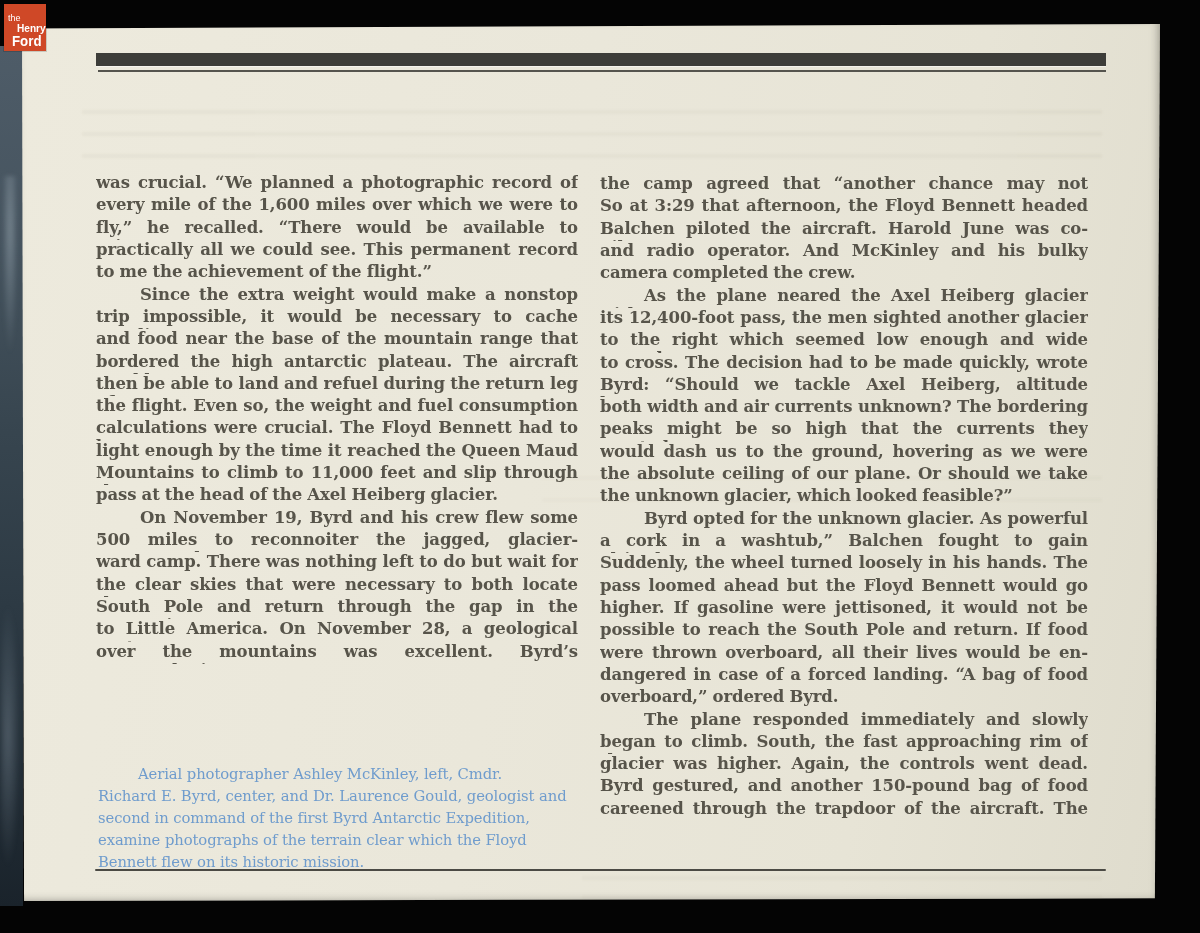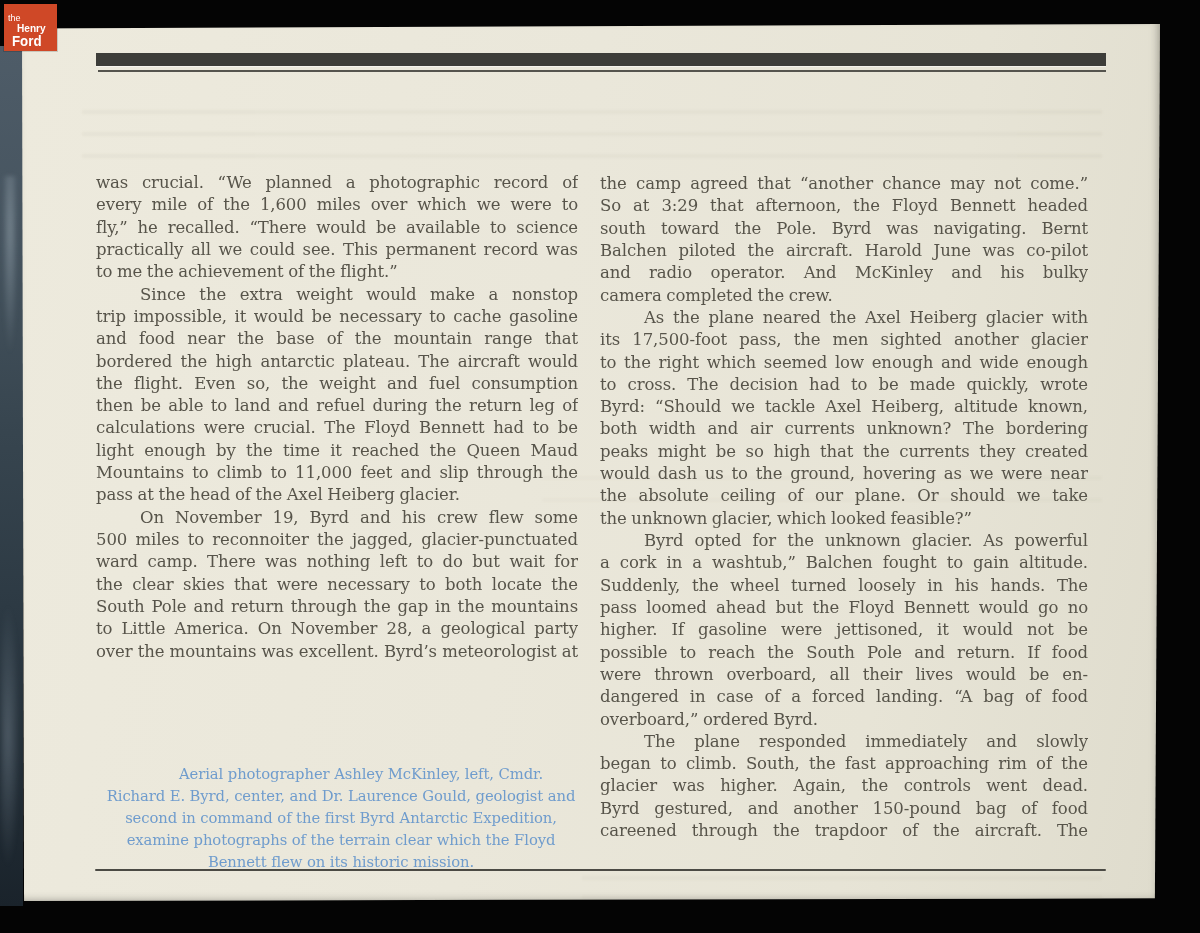--- a/index.html
+++ b/index.html
@@ -52,36 +52,35 @@
   }
   .ghost.g3{
     left:560px;top:852px;width:520px;height:26px;opacity:.5;
     background:repeating-linear-gradient(180deg,rgba(146,140,124,.12) 0 4px,rgba(146,140,124,0) 4px 20px);
   }
 
   
   .col{position:absolute;font-size:16.5px;letter-spacing:-0.1px;word-spacing:-0.5px;color:#57544a;}
   .col-left{left:74px;top:149px;width:482px;}
   .col-right{left:578px;top:150px;width:488px;}
-  .tline{height:22.32px;overflow:hidden;text-align:justify;}
+  .tline{height:22.32px;overflow:hidden;text-align:justify;font-weight:bold;}
   .jl{text-align-last:justify;}
   .ll{text-align-last:left;}
   .ind{text-indent:44px;}
 
   
   .caption{position:absolute;left:76px;top:741px;width:486px;font-size:14.8px;letter-spacing:-0.1px;color:#6f9ccd;}
-  .cline{height:22px;overflow:hidden;text-align:center;}
+  .cline{height:22px;overflow:hidden;text-align:left;}
   .cline.ind{text-indent:40px;}
 
   
   .logo{
     position:absolute;left:4px;top:4px;width:42px;height:47px;background:#cf4827;
     font-family:"Liberation Sans","DejaVu Sans",sans-serif;color:#fff;line-height:1;
     box-shadow:0 0 0 1px rgba(0,0,0,.15);
-    padding-left:11px;
   }
   .logo-the{position:absolute;left:4px;top:10px;font-size:9px;font-weight:400;}
   .logo-henry{position:absolute;left:13px;top:19px;font-size:11px;font-weight:700;transform:scaleX(.92);transform-origin:left;}
   .logo-ford{position:absolute;left:8px;top:30px;font-size:14px;font-weight:700;transform:scaleX(.95);transform-origin:left;}
 </style>
 </head>
 <body>
 
 <div class="stage">
 
@@ -101,43 +100,42 @@
     <div class="col col-left" id="col-left">
         <div class="tline jl">was crucial. “We planned a photographic record of</div>
         <div class="tline jl">every mile of the 1,600 miles over which we were to</div>
         <div class="tline jl">fly,” he recalled. “There would be available to science</div>
         <div class="tline jl">practically all we could see. This permanent record was</div>
         <div class="tline ll">to me the achievement of the flight.”</div>
         <div class="tline jl ind">Since the extra weight would make a nonstop</div>
         <div class="tline jl">trip impossible, it would be necessary to cache gasoline</div>
         <div class="tline jl">and food near the base of the mountain range that</div>
         <div class="tline jl">bordered the high antarctic plateau. The aircraft would</div>
+        <div class="tline jl">then be able to land and refuel during the return leg of</div>
         <div class="tline jl">the flight. Even so, the weight and fuel consumption</div>
-        <div class="tline jl">then be able to land and refuel during the return leg of</div>
         <div class="tline jl">calculations were crucial. The Floyd Bennett had to be</div>
         <div class="tline jl">light enough by the time it reached the Queen Maud</div>
         <div class="tline jl">Mountains to climb to 11,000 feet and slip through the</div>
         <div class="tline ll">pass at the head of the Axel Heiberg glacier.</div>
         <div class="tline jl ind">On November 19, Byrd and his crew flew some</div>
         <div class="tline jl">500 miles to reconnoiter the jagged, glacier-punctuated</div>
         <div class="tline jl">ward camp. There was nothing left to do but wait for</div>
         <div class="tline jl">the clear skies that were necessary to both locate the</div>
         <div class="tline jl">South Pole and return through the gap in the mountains</div>
         <div class="tline jl">to Little America. On November 28, a geological party</div>
         <div class="tline jl">over the mountains was excellent. Byrd’s meteorologist at</div>
       </div>
     <div class="col col-right" id="col-right">
         <div class="tline jl">the camp agreed that “another chance may not come.”</div>
         <div class="tline jl">So at 3:29 that afternoon, the Floyd Bennett headed</div>
-        <div class="tline jl">south toward the Pole. Byrd was navigating. Bernt</div>
         <div class="tline jl">Balchen piloted the aircraft. Harold June was co-pilot</div>
         <div class="tline jl">and radio operator. And McKinley and his bulky</div>
         <div class="tline ll">camera completed the crew.</div>
         <div class="tline jl ind">As the plane neared the Axel Heiberg glacier with</div>
-        <div class="tline jl">its 17,500-foot pass, the men sighted another glacier</div>
+        <div class="tline jl">its 12,400-foot pass, the men sighted another glacier</div>
         <div class="tline jl">to the right which seemed low enough and wide enough</div>
         <div class="tline jl">to cross. The decision had to be made quickly, wrote</div>
         <div class="tline jl">Byrd: “Should we tackle Axel Heiberg, altitude known,</div>
         <div class="tline jl">both width and air currents unknown? The bordering</div>
         <div class="tline jl">peaks might be so high that the currents they created</div>
         <div class="tline jl">would dash us to the ground, hovering as we were near</div>
         <div class="tline jl">the absolute ceiling of our plane. Or should we take</div>
         <div class="tline ll">the unknown glacier, which looked feasible?”</div>
         <div class="tline jl ind">Byrd opted for the unknown glacier. As powerful</div>
         <div class="tline jl">a cork in a washtub,” Balchen fought to gain altitude.</div>

